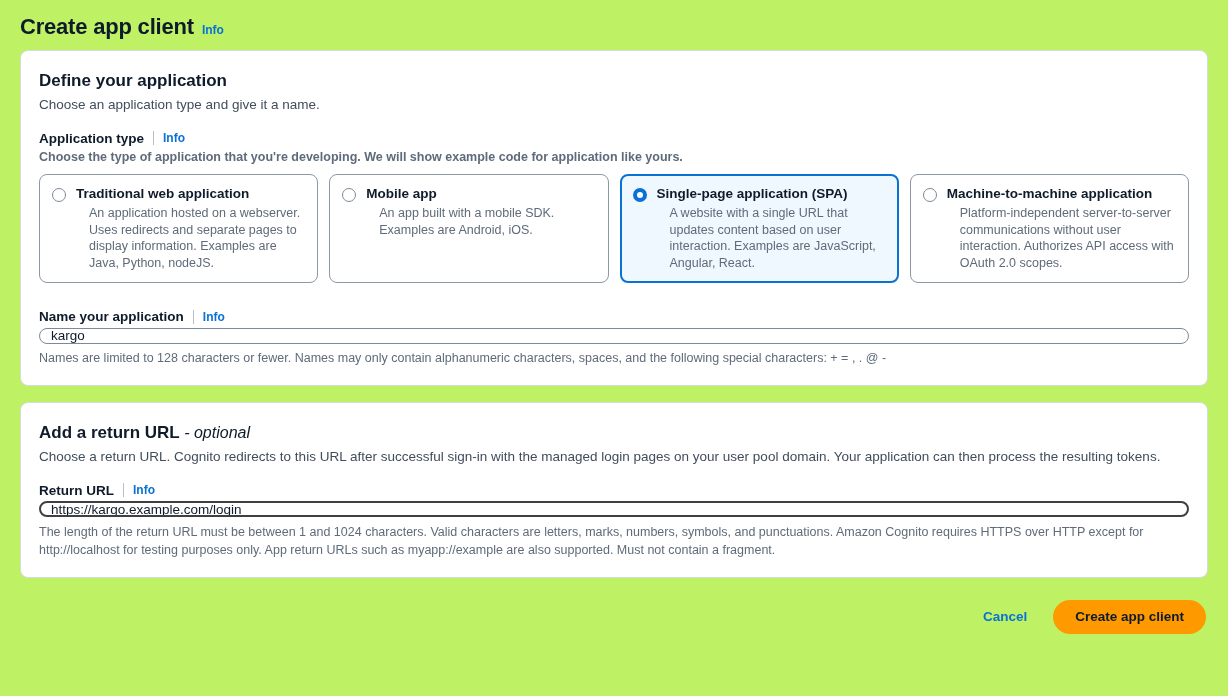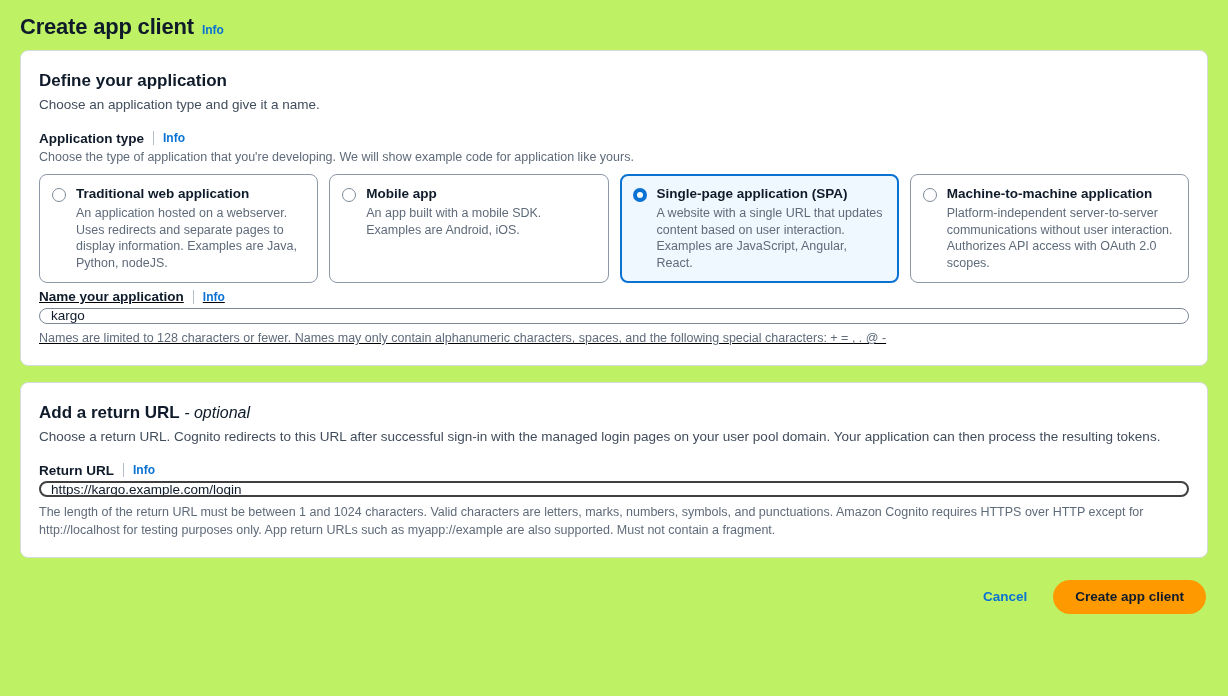--- a/index.html
+++ b/index.html
@@ -86,20 +86,21 @@
   .label-divider {
     width: 1px;
     height: 14px;
     background: #b6bec9;
   }
   .field-hint {
     font-size: 12.5px;
     color: #5f6b7a;
     line-height: 1.5;
     margin-bottom: 8px;
+    font-weight: bold;
   }
 
   
   .radio-cards {
     display: flex;
     gap: 11px;
   }
   .radio-card {
     flex: 1 1 0;
     min-height: 98px;
@@ -136,21 +137,21 @@
   .radio-title {
     font-size: 13.5px;
     font-weight: bold;
     color: #0f1b2a;
     line-height: 1.25;
   }
   .radio-desc {
     font-size: 12.5px;
     color: #5f6b7a;
     line-height: 1.32;
-    margin-left: 24px;
+    margin-left: 37px;
     margin-top: 2px;
   }
 
   
   .text-input {
     width: 100%;
     height: 16px;
     border: 1px solid #7d8998;
     border-radius: 8px;
     padding: 0 11px;
@@ -165,21 +166,21 @@
     border: 2px solid #404040;
     padding: 0 10px;
   }
   .input-help {
     font-size: 12.5px;
     color: #5f6b7a;
     line-height: 1.45;
     margin-top: 5px;
   }
 
-  .name-block { margin-top: 6px; text-decoration: underline; }
+  .name-block { margin-top: 26px; }
 
   
   .footer-actions {
     display: flex;
     align-items: center;
     justify-content: flex-end;
     gap: 22px;
     padding: 6px 22px 0 10px;
   }
   .btn-cancel {

